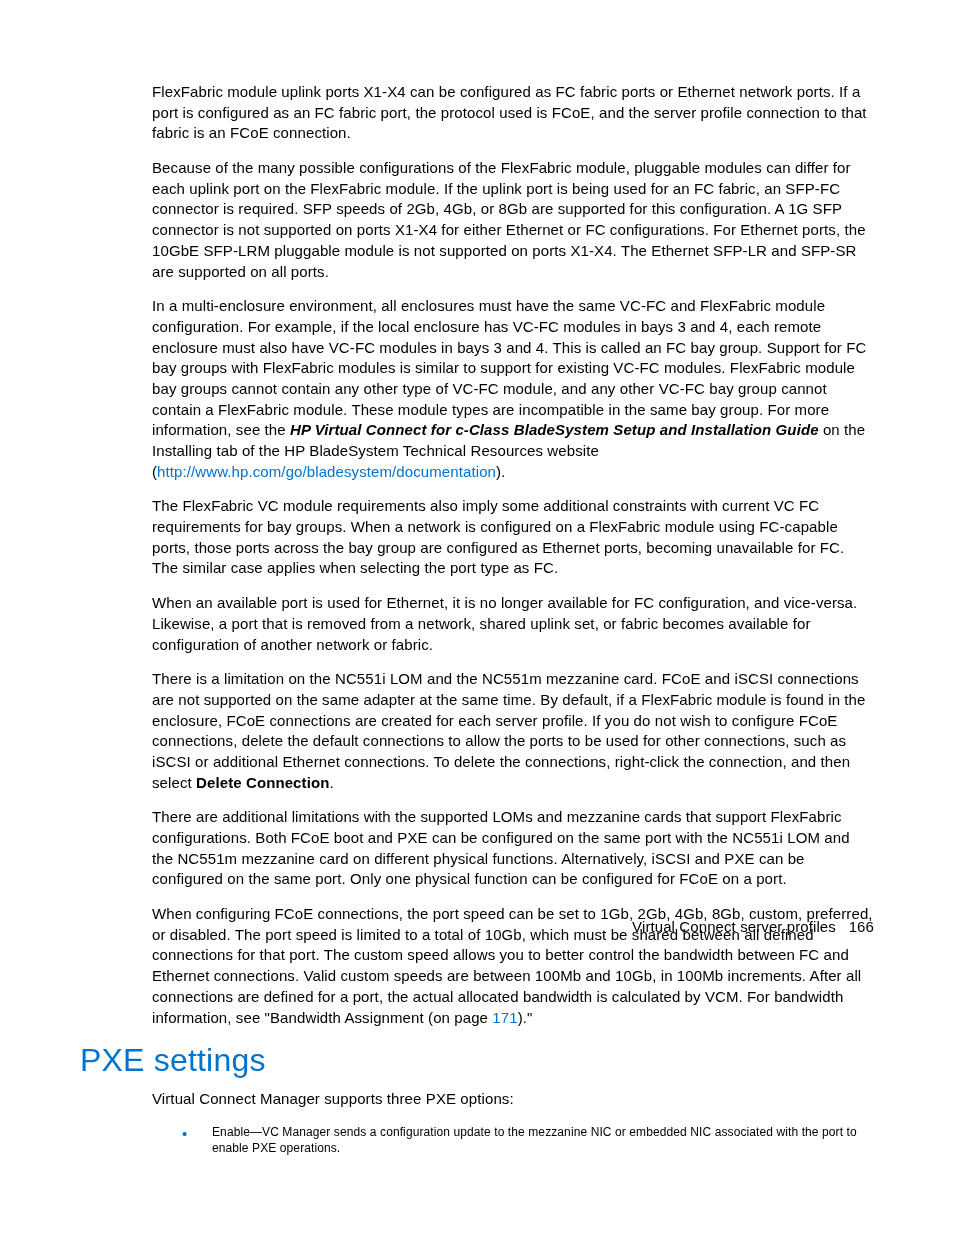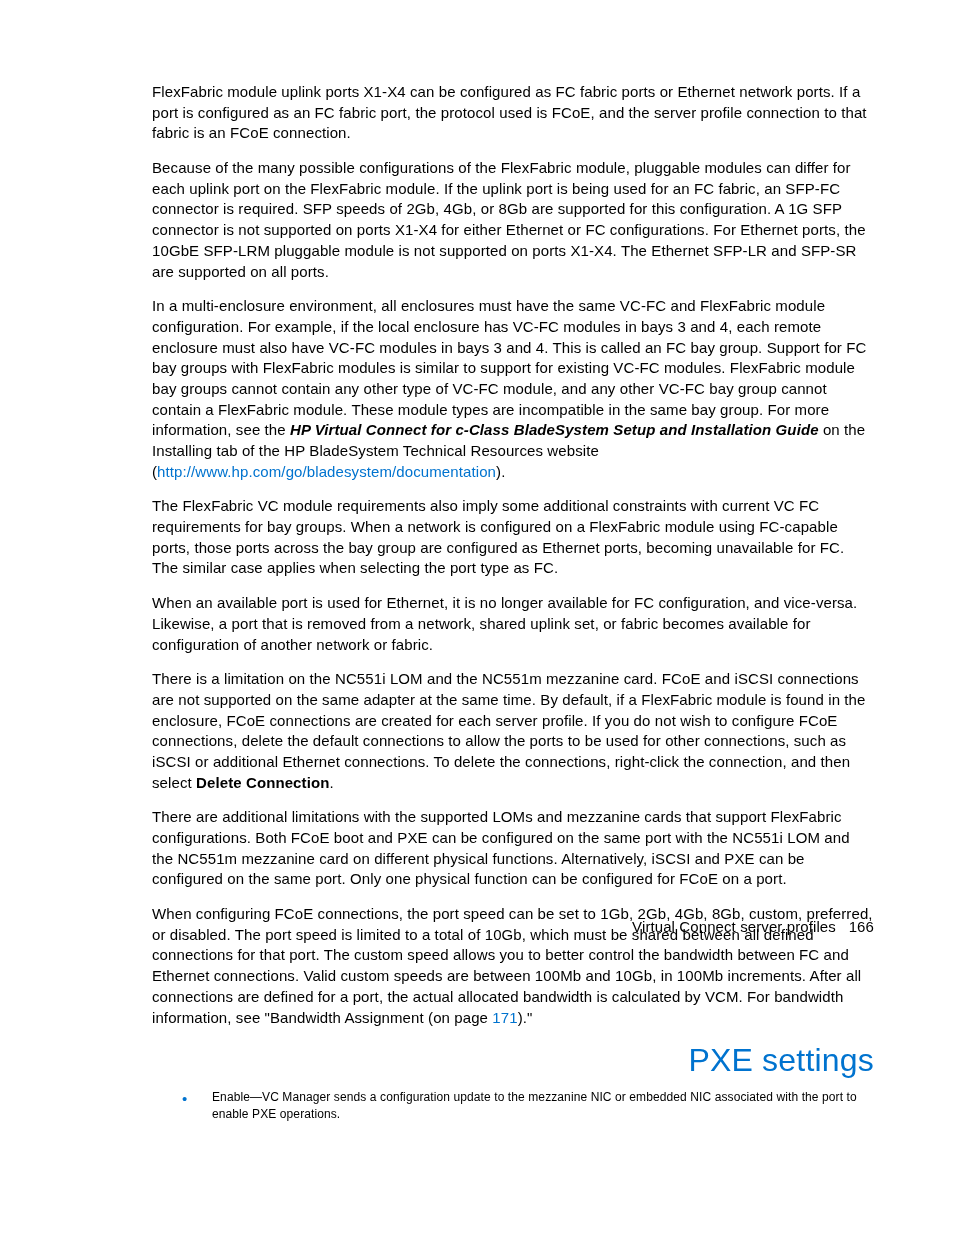--- a/index.html
+++ b/index.html
@@ -39,21 +39,20 @@
     text-decoration: none;
   }
   h2.section {
     font-family: Arial, Helvetica, sans-serif;
     font-weight: 300;
     font-size: 32px;
     color: #0073cf;
     margin: 12px 0 10px 0;
     padding-left: 0;
     letter-spacing: 0.2px;
-    text-align: right;
   }
   ul.bullets {
     list-style: none;
     margin: 0 0 14px 0;
     padding: 0 0 0 102px;
   }
   ul.bullets li {
     position: relative;
     font-size: 12px;
     line-height: 1.38;
@@ -99,20 +98,21 @@
   </p>
 
   <p class="body-text">There are additional limitations with the supported LOMs and mezzanine cards that support FlexFabric configurations. Both FCoE boot and PXE can be configured on the same port with the NC551i LOM and the NC551m mezzanine card on different physical functions. Alternatively, iSCSI and PXE can be configured on the same port. Only one physical function can be configured for FCoE on a port.</p>
 
   <p class="body-text">
     <span>When configuring FCoE connections, the port speed can be set to 1Gb, 2Gb, 4Gb, 8Gb, custom, preferred, or disabled. The port speed is limited to a total of 10Gb, which must be shared between all defined connections for that port. The custom speed allows you to better control the bandwidth between FC and Ethernet connections. Valid custom speeds are between 100Mb and 10Gb, in 100Mb increments. After all connections are defined for a port, the actual allocated bandwidth is calculated by VCM. For bandwidth information, see "Bandwidth Assignment (on page </span><a class="link">171</a><span>)."</span>
   </p>
 
   <h2 class="section">PXE settings</h2>
 
+  <p class="body-text">Virtual Connect Manager supports three PXE options:</p>
 
   <ul class="bullets">
     <li>Enable—VC Manager sends a configuration update to the mezzanine NIC or embedded NIC associated with the port to enable PXE operations.</li>
   </ul>
 
   <div class="footer">
     <span>Virtual Connect server profiles</span>&nbsp;&nbsp;&nbsp;<span>166</span>
   </div>
 
 </div>

